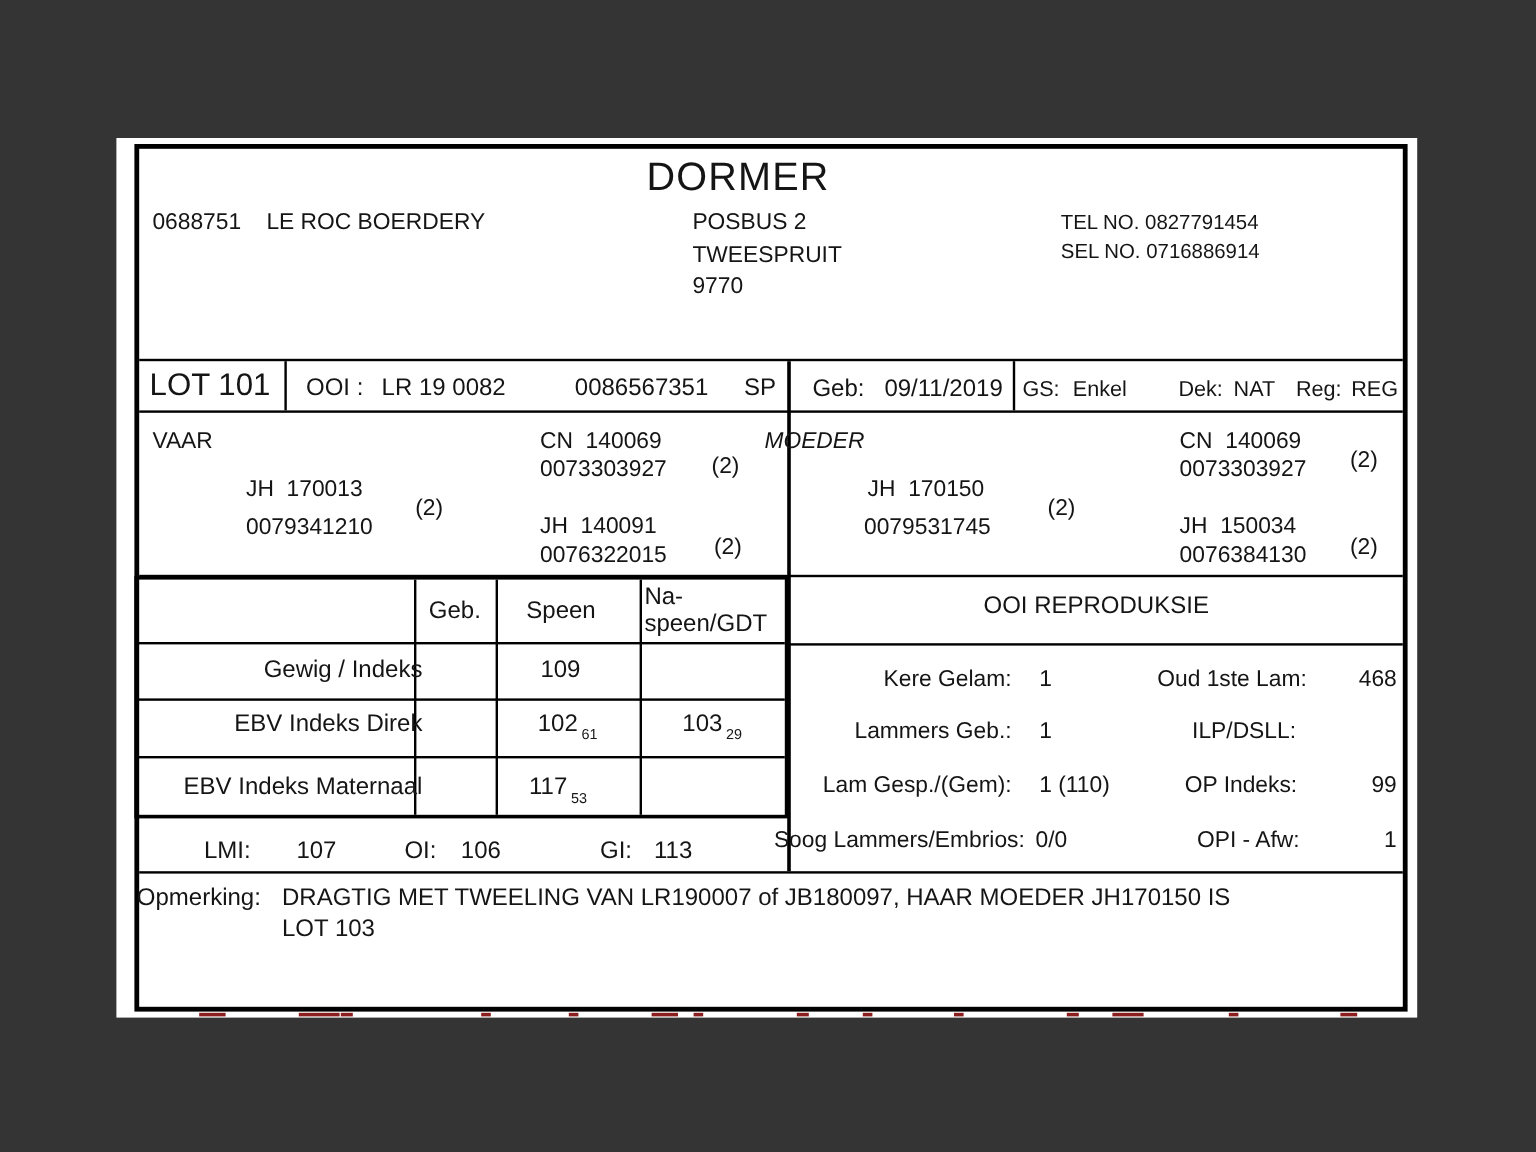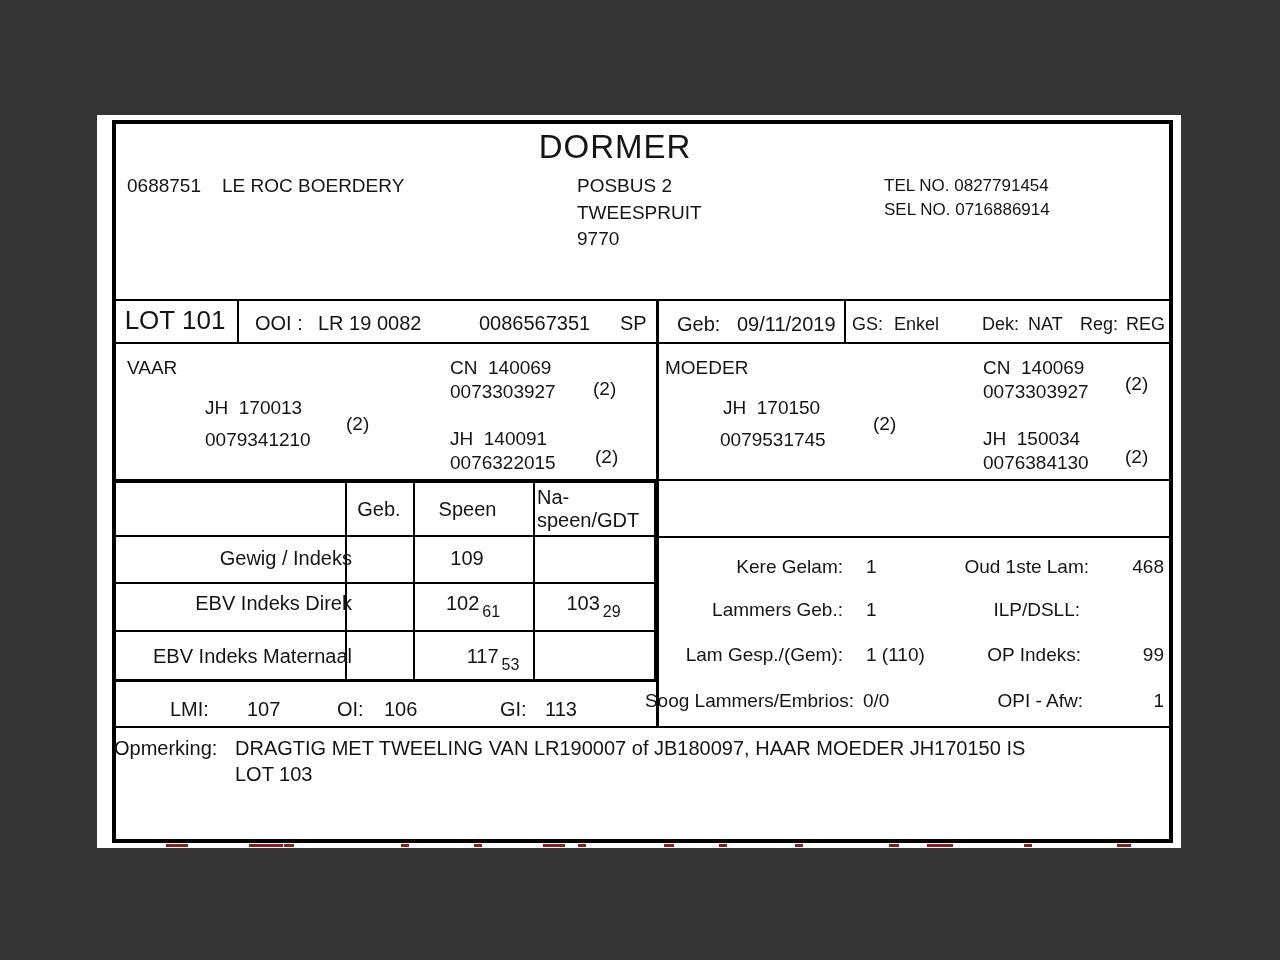--- a/index.html
+++ b/index.html
@@ -32,21 +32,21 @@
   .fs20 { font-size: 20px; }
   .fs26 { font-size: 26px; }
   .title { font-size: 33px; letter-spacing: 1px; text-align: center; }
   .ctr { text-align: center; }
   .si-box {
     position: absolute;
     left: 15px; top: 365px;
     width: 545px; height: 202px;
     border: 3px solid #000;
   }
-  .sub { font-size: 16px; vertical-align: -7px; margin-left: 3px; }
+  .sub { font-size: 12px; vertical-align: -7px; margin-left: 3px; }
   .red-mark { position: absolute; top: 0; height: 3px; }
   .marks-strip { position: absolute; left: 0; top: 729px; width: 1084px; height: 4px; }
 </style>
 </head>
 <body>
 
 <div class="card">
   <div class="frame"></div>
 
   <div class="t title" style="left:15px; top:13px; width:1006px;">DORMER</div>
@@ -82,21 +82,21 @@
   <div class="t fs19" style="left:108px; top:282px;">JH  170013</div>
   <div class="t fs19" style="left:108px; top:314px;">0079341210</div>
   <div class="t fs19" style="left:249px; top:298px;">(2)</div>
   <div class="t fs19" style="left:353px; top:242px;">CN  140069</div>
   <div class="t fs19" style="left:353px; top:266px;">0073303927</div>
   <div class="t fs19" style="left:496px; top:263px;">(2)</div>
   <div class="t fs19" style="left:353px; top:313px;">JH  140091</div>
   <div class="t fs19" style="left:353px; top:337px;">0076322015</div>
   <div class="t fs19" style="left:498px; top:331px;">(2)</div>
 
-  <div class="t fs19" style="left:568px; top:242px;">MOEDER</div>
+  <div class="t fs19" style="left:540px; top:242px;font-style:italic;">MOEDER</div>
   <div class="t fs19" style="left:626px; top:282px;">JH  170150</div>
   <div class="t fs19" style="left:623px; top:314px;">0079531745</div>
   <div class="t fs19" style="left:776px; top:298px;">(2)</div>
   <div class="t fs19" style="left:886px; top:242px;">CN  140069</div>
   <div class="t fs19" style="left:886px; top:266px;">0073303927</div>
   <div class="t fs19" style="left:1028px; top:258px;">(2)</div>
   <div class="t fs19" style="left:886px; top:313px;">JH  150034</div>
   <div class="t fs19" style="left:886px; top:337px;">0076384130</div>
   <div class="t fs19" style="left:1028px; top:331px;">(2)</div>
 
@@ -115,23 +115,24 @@
     <div class="t fs20" style="left:422px; top:3px;"><span>Na-</span><br><span>speen/GDT</span></div>
 
     <div class="t fs20" style="right:302px; top:64px;">Gewig / Indeks</div>
     <div class="t fs20 ctr" style="left:298px; top:64px; width:111px;"><span>109</span><span class="sub"></span></div>
 
     <div class="t fs20" style="right:302px; top:109px;">EBV Indeks Direk</div>
     <div class="t fs20 ctr" style="left:298px; top:109px; width:120px;"><span>102</span><span class="sub">61</span></div>
     <div class="t fs20 ctr" style="left:418px; top:109px; width:121px;"><span>103</span><span class="sub">29</span></div>
 
     <div class="t fs20" style="right:302px; top:162px;">EBV Indeks Maternaal</div>
-    <div class="t fs20 ctr" style="left:312px; top:162px; width:132px;"><span>117</span><span class="sub">53</span></div>
+    <div class="t fs20 ctr" style="left:284px; top:162px; width:132px;"><span>117</span><span class="sub">53</span></div>
   </div>
 
+  <div class="t fs20 ctr" style="left:560px; top:379px; width:513px;">OOI REPRODUKSIE</div>
   <div class="hl" style="left:560px; top:421px; width:512px;"></div>
 
   <div class="t fs19" style="right:338px; top:441px;margin-left:20px;">Kere Gelam:</div>
   <div class="t fs19" style="left:769px; top:441px;">1</div>
   <div class="t fs19" style="right:92px; top:441px;">Oud 1ste Lam:</div>
   <div class="t fs19" style="right:17px; top:441px;">468</div>
 
   <div class="t fs19" style="right:338px; top:484px;">Lammers Geb.:</div>
   <div class="t fs19" style="left:769px; top:484px;">1</div>
   <div class="t fs19" style="right:101px; top:484px;">ILP/DSLL:</div>

